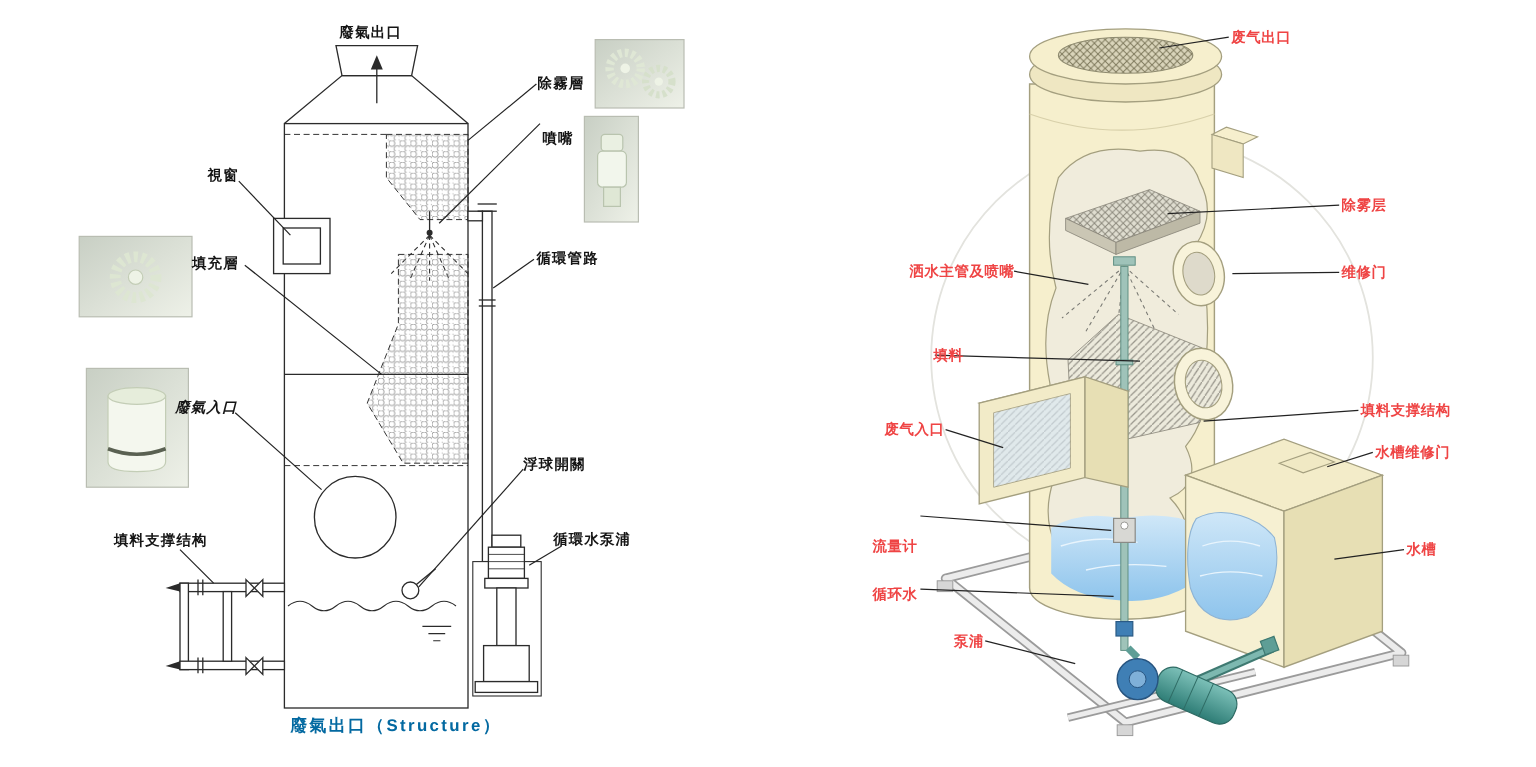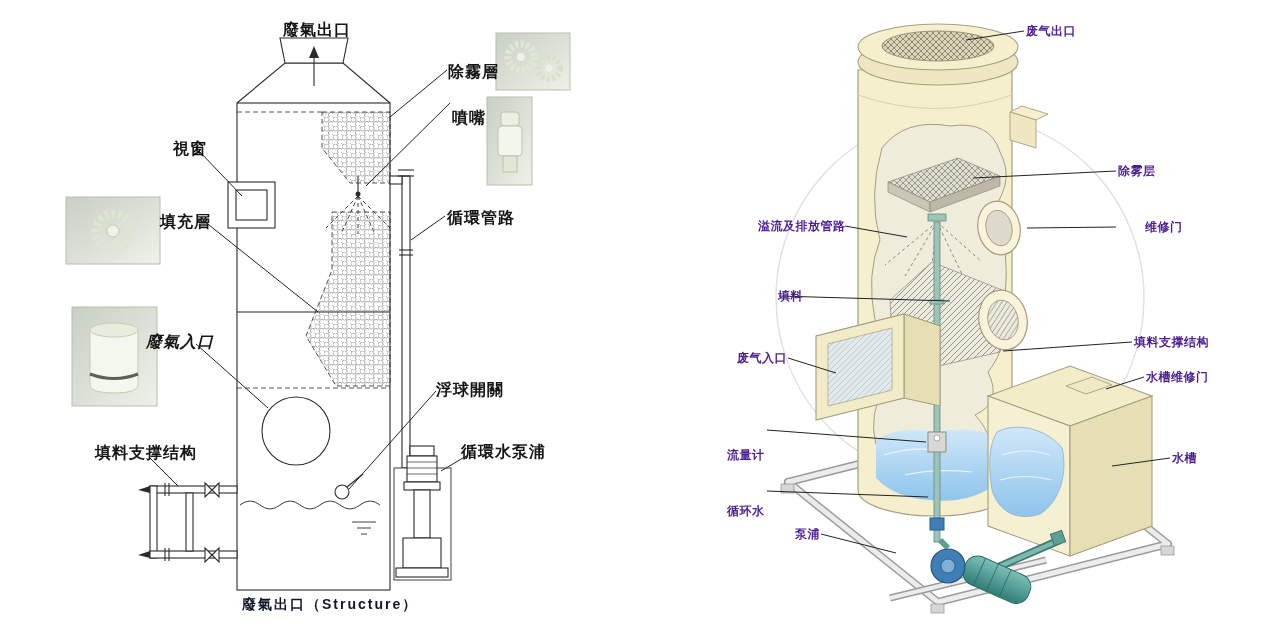--- a/index.html
+++ b/index.html
@@ -1,22 +1,22 @@
 <!DOCTYPE html>
 <html><head>
 <meta charset="utf-8">
 <style>
   html,body{margin:0;padding:0;background:#fff;}
   #canvas{position:relative;width:1280px;height:639px;background:#ffffff;overflow:hidden;
           font-family:"Liberation Sans",sans-serif;}
   #art{position:absolute;left:0;top:0;}
-  .lbl{position:absolute;font-weight:700;font-size:16px;line-height:1.2;color:#151515;
+  .lbl{position:absolute;font-weight:700;font-size:12px;line-height:1.2;color:#151515;
        letter-spacing:1px;white-space:nowrap;}
-  .lbl.r{font-size:12px;letter-spacing:.5px;color:#4c1d95;}
-  .caption{position:absolute;font-weight:700;font-size:14px;letter-spacing:2px;color:#0f172a;
+  .lbl.r{font-size:12px;letter-spacing:.5px;color:#ef4444;}
+  .caption{position:absolute;font-weight:700;font-size:14px;letter-spacing:2px;color:#0369a1;
        white-space:nowrap;}
 </style>
 </head>
 <body>
 
 <div id="canvas">
 
 <svg id="art" width="1280" height="639" viewBox="0 0 1280 639">
   <defs>
     <pattern id="cells" width="9" height="9" patternUnits="userSpaceOnUse">
@@ -301,24 +301,24 @@
 <div class="lbl" style="left:160px;top:212px;">填充層</div>
 <div class="lbl" style="left:447px;top:208px;">循環管路</div>
 <div class="lbl" style="left:146px;top:332px;font-style:italic;">廢氣入口</div>
 <div class="lbl" style="left:436px;top:380px;">浮球開關</div>
 <div class="lbl" style="left:95px;top:443px;">填料支撑结构</div>
 <div class="lbl" style="left:461px;top:442px;">循環水泵浦</div>
 <div class="caption" style="left:242px;top:596px;">廢氣出口（Structure）</div>
 
 <div class="lbl r" style="left:1026px;top:24px;">废气出口</div>
 <div class="lbl r" style="left:1118px;top:164px;text-align:right;">除雾层</div>
-<div class="lbl r" style="left:1118px;top:220px;margin-left:27px;">维修门</div>
-<div class="lbl r" style="left:758px;top:219px;">溢流及排放管路</div>
+<div class="lbl r" style="left:1118px;top:220px;">维修门</div>
+<div class="lbl r" style="left:758px;top:219px;">洒水主管及喷嘴</div>
 <div class="lbl r" style="left:752px;top:289px;margin-left:26px;">填料</div>
 <div class="lbl r" style="left:1134px;top:335px;">填料支撑结构</div>
 <div class="lbl r" style="left:1146px;top:370px;text-align:center;">水槽维修门</div>
 <div class="lbl r" style="left:737px;top:351px;">废气入口</div>
 <div class="lbl r" style="left:727px;top:424px;margin-top:24px;">流量计</div>
 <div class="lbl r" style="left:1172px;top:451px;">水槽</div>
-<div class="lbl r" style="left:727px;top:504px;">循环水</div>
+<div class="lbl r" style="left:727px;top:488px;">循环水</div>
 <div class="lbl r" style="left:795px;top:527px;">泵浦</div>
 
 </div>
 
 </body></html>

